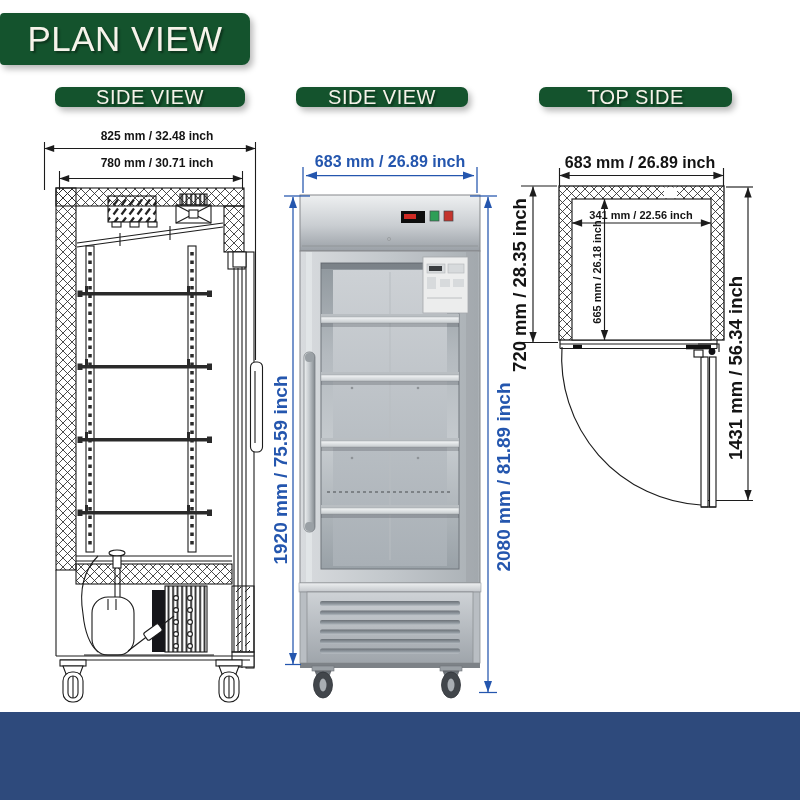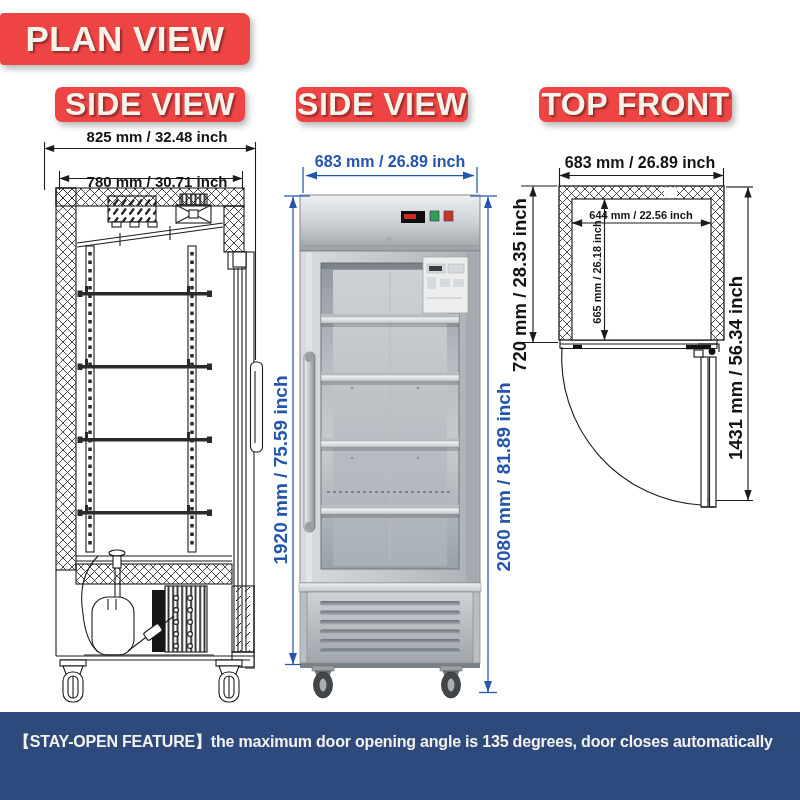--- a/index.html
+++ b/index.html
@@ -1,41 +1,41 @@
 <!DOCTYPE html>
 <html><head>
 <meta charset="utf-8">
 <style>
   *{margin:0;padding:0;box-sizing:border-box}
   html,body{width:800px;height:800px}
   body{font-family:"Liberation Sans",sans-serif;background:#ffffff;position:relative;overflow:hidden}
-  .banner{position:absolute;background:#ef4444;color:#f6f3ea;font-weight:bold;display:flex;align-items:center;justify-content:center;border-radius:8px;box-shadow:3px 4px 6px rgba(0,0,0,.28);text-shadow:2px 2px 2px rgba(0,0,0,.38);letter-spacing:.5px}
+  .banner{position:absolute;background:#14532d;color:#f6f3ea;font-weight:normal;display:flex;align-items:center;justify-content:center;border-radius:8px;box-shadow:3px 4px 6px rgba(0,0,0,.28);text-shadow:2px 2px 2px rgba(0,0,0,.38);letter-spacing:.5px}
   #plan-banner{left:0;top:13px;width:250px;height:52px;font-size:35px;border-top-left-radius:4px;border-bottom-left-radius:4px}
-  .sec{height:35px;font-size:32px;border-radius:7px;top:87px}
+  .sec{height:20px;font-size:20px;border-radius:7px;top:87px}
   #sec-side{left:55px;width:190px}
   #sec-front{left:296px;width:172px}
   #sec-top{left:539px;width:193px}
   svg{position:absolute}
   .hlab{position:absolute;transform:translate(-50%,-50%);white-space:nowrap;font-weight:bold;color:#141414}
   .vlab{position:absolute;transform:translate(-50%,-50%) rotate(-90deg);white-space:nowrap;font-weight:bold;color:#141414}
-  .f15{font-size:15px}
+  .f15{font-size:12px}
   .f14{font-size:16px}
   .f11{font-size:11px}
   .f19{font-size:19px}
   .f18{font-size:18.5px}
   .blue{color:#2456ae}
   #footer{position:absolute;left:0;top:712px;width:800px;height:88px;background:#2e4a7c;color:#f2f2ee;font-weight:bold;font-size:16px;letter-spacing:-.2px;padding:13px 10px 0 14px;line-height:2.12}
 </style>
 </head>
 <body>
 
 <div class="banner" id="plan-banner">PLAN VIEW</div>
 <div class="banner sec" id="sec-side">SIDE VIEW</div>
 <div class="banner sec" id="sec-front">SIDE VIEW</div>
-<div class="banner sec" id="sec-top">TOP FRONT</div>
+<div class="banner sec" id="sec-top">TOP SIDE</div>
 
 <svg style="left:35px;top:120px" width="245" height="585" viewBox="35 120 245 585">
   <defs>
     <pattern id="sv-hatch" width="9" height="9" patternUnits="userSpaceOnUse">
       <path d="M0,9 L9,0 M0,0 L9,9" stroke="#2b2b2b" stroke-width="0.85" fill="none"></path>
     </pattern>
     <pattern id="sv-coil" width="8" height="9" patternUnits="userSpaceOnUse">
       <path d="M1.5,7.5 L6,1.5" stroke="#222" stroke-width="2.2" fill="none"></path>
     </pattern>
     <pattern id="sv-vlines" width="4.5" height="8" patternUnits="userSpaceOnUse">
@@ -354,27 +354,26 @@
       <line x1="701" y1="507" x2="716" y2="507"></line>
       <circle cx="712" cy="351.5" r="3.4" fill="#101014" stroke="none"></circle>
       <path d="M698,344 L719,344 L719,352"></path>
       <rect x="694" y="350" width="9" height="7" fill="#fff"></rect>
     </g>
     <path d="M562,347 A148,148 0 0 0 701,505"></path>
   </g>
 </svg>
 
 <div class="hlab f15" style="left:157px;top:136px">825 mm / 32.48 inch</div>
-<div class="hlab f15" style="left:157px;top:181px">780 mm / 30.71 inch</div>
+<div class="hlab f15" style="left:157px;top:163px">780 mm / 30.71 inch</div>
 
 <div class="hlab f14 blue" style="left:390px;top:162px">683 mm / 26.89 inch</div>
 <div class="vlab f19 blue" style="left:281px;top:470px">1920 mm / 75.59 inch</div>
 <div class="vlab f19 blue" style="left:504px;top:477px">2080 mm / 81.89 inch</div>
 
 <div class="hlab f14" style="left:640px;top:163px">683 mm / 26.89 inch</div>
-<div class="hlab f11" style="left:641px;top:215px">644 mm / 22.56 inch</div>
+<div class="hlab f11" style="left:641px;top:215px">341 mm / 22.56 inch</div>
 <div class="vlab f11" style="left:597px;top:272px">665 mm / 26.18 inch</div>
 <div class="vlab f18" style="left:520px;top:285px">720 mm / 28.35 inch</div>
 <div class="vlab f18" style="left:736px;top:368px">1431 mm / 56.34 inch</div>
 
 <div id="footer">
-  <div>【STAY-OPEN FEATURE】the maximum door opening angle is 135 degrees, door closes automatically</div>
 </div>
 
 </body></html>

